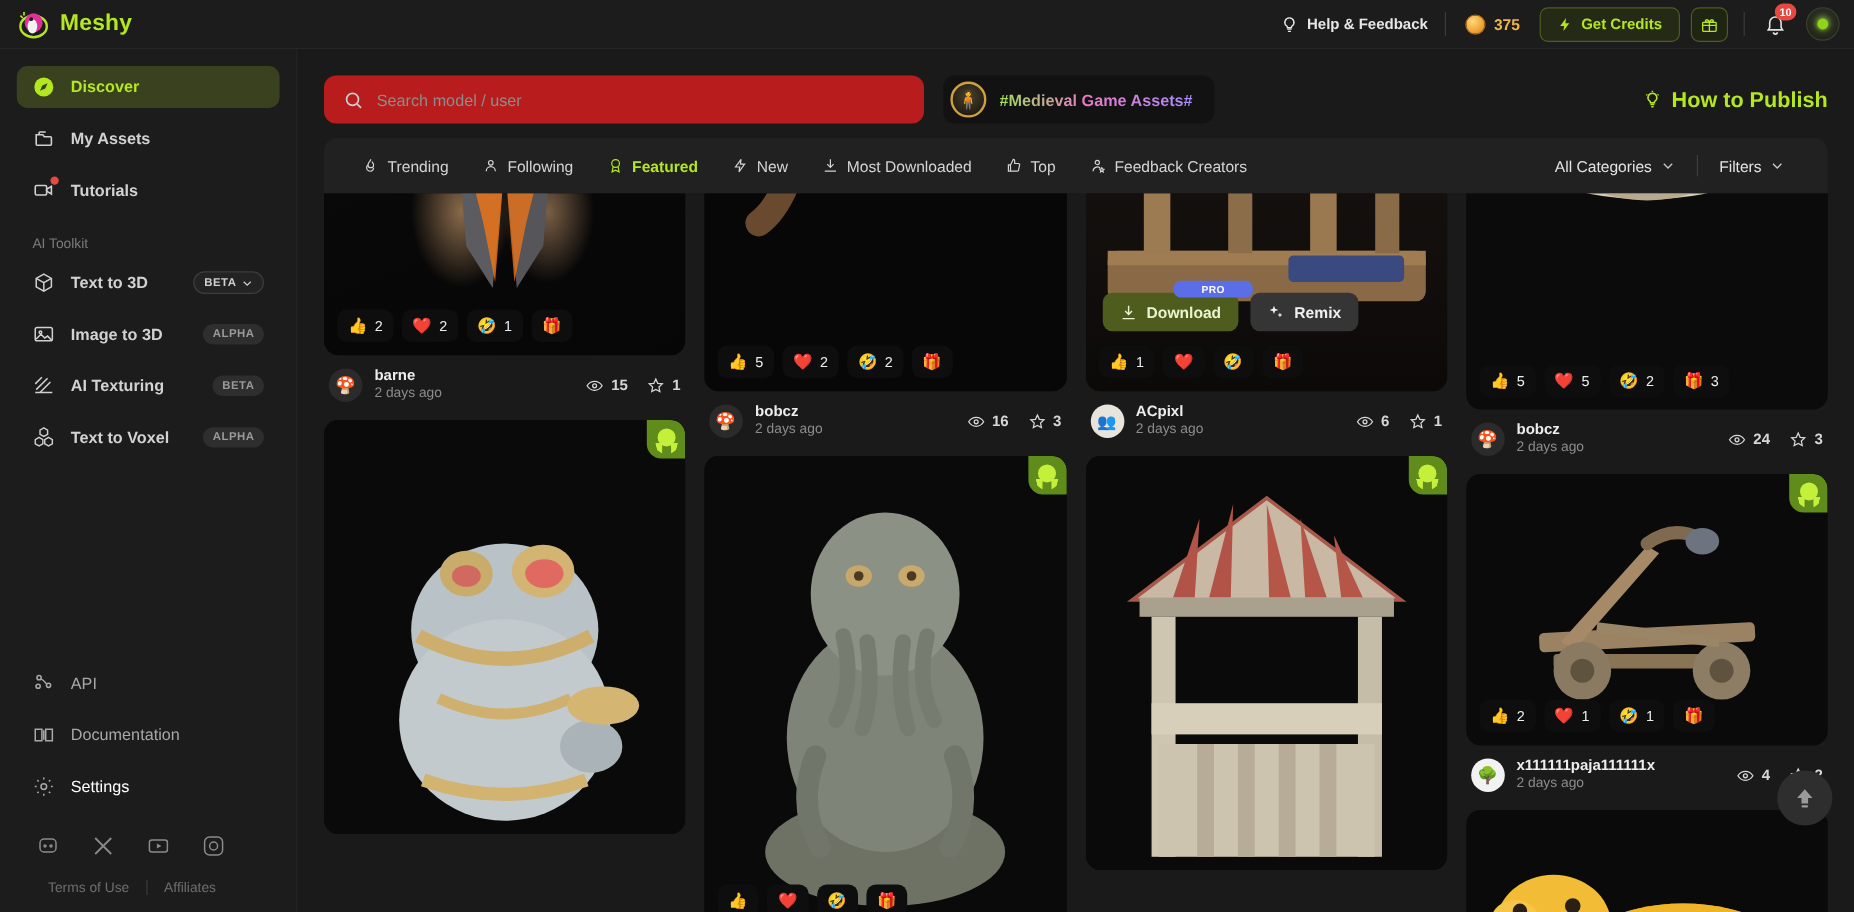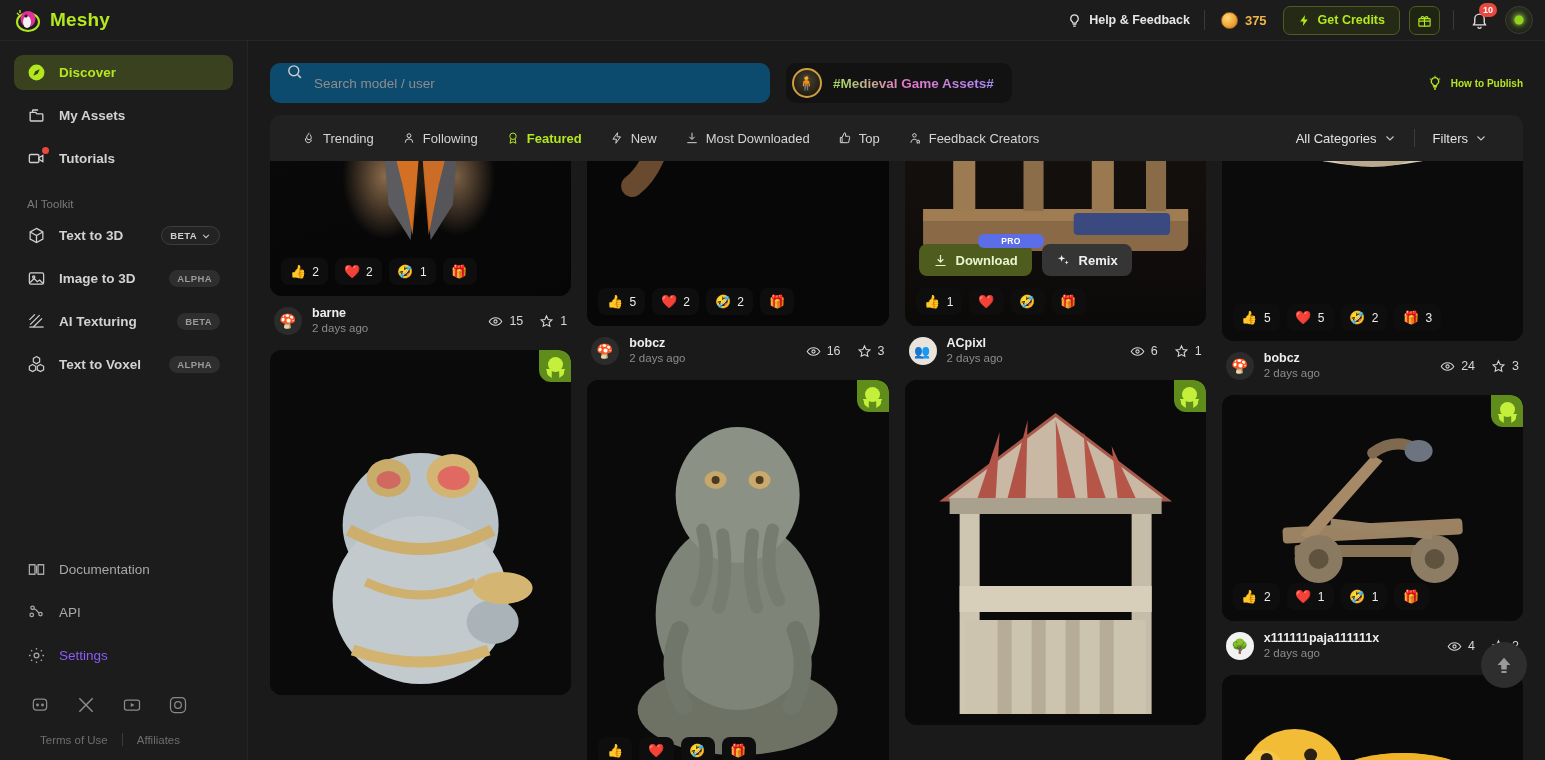--- a/index.html
+++ b/index.html
@@ -86,38 +86,38 @@
   .socials { display: flex; gap: 26px; padding: 14px 0 0 30px; }
   .soc { width: 20px; height: 20px; color: #8a8a8a; cursor: pointer; }
   .foot-links { display: flex; align-items: center; gap: 14px; padding: 18px 0 14px 40px; font-size: 11.5px; color: #6e6e6e; }
   .foot-links span { cursor: pointer; }
   .foot-div { width: 1px; height: 13px; background: #3a3a3a; }
 
   
   .main { flex: 1; min-width: 0; background: #1a1a1a; position: relative; display: flex; flex-direction: column; }
   .search-row { display: flex; align-items: center; height: 52px; padding: 0 22px; margin-top: 16px; gap: 16px; }
   .search-box {
-    width: 500px; height: 40px; background: #0c4a6e; border-radius: 10px;
-    display: flex; gap: 11px; padding: 0 16px; cursor: text;
+    width: 500px; height: 40px; background: #b91c1c; border-radius: 10px;
+    display: flex; align-items: center; gap: 11px; padding: 0 16px; cursor: text;
   }
   .search-input { background: transparent; border: none; outline: none; color: #cfcfcf; font-size: 13.5px; width: 100%; font-family: "Liberation Sans", sans-serif; }
   .search-input::placeholder { color: #8d8d8d; }
   .tag-pill {
     height: 40px; background: #121212; border-radius: 10px;
     display: flex; align-items: center; gap: 11px; padding: 0 18px 0 6px; cursor: pointer;
   }
   .tag-av {
     width: 30px; height: 30px; border-radius: 50%;
     background: radial-gradient(circle at 50% 40%, #4a4230 0%, #241f14 70%);
     border: 2px solid #d0a040; display: flex; align-items: center; justify-content: center; font-size: 15px;
   }
   .tag-text { font-size: 13.5px; font-weight: bold;
     background: linear-gradient(90deg, #9fe05a 0%, #e878c8 45%, #a78bfa 100%);
     -webkit-background-clip: text; background-clip: text; color: transparent; }
-  .how-publish { margin-left: auto; display: flex; align-items: center; gap: 8px; color: #b4e81e; font-size: 10px; font-weight: bold; cursor: pointer; }
+  .how-publish { margin-left: auto; display: flex; align-items: center; gap: 8px; color: #b4e81e; font-size: 18px; font-weight: bold; cursor: pointer; }
 
   .tabs-row { display: flex; align-items: center; height: 46px; margin: 6px 22px 0 22px;
     background: #212121; border-radius: 11px 11px 0 0; padding: 0 18px; position: relative; z-index: 5; }
   .tab { display: flex; align-items: center; gap: 7px; font-size: 13px; color: #d4d4d4; padding: 0 14px; cursor: pointer; height: 100%; }
   .tab.active { color: #b4e81e; font-weight: bold; }
   .tabs-right { margin-left: auto; display: flex; align-items: center; }
   .filt { display: flex; align-items: center; gap: 7px; font-size: 13px; color: #e2e2e2; padding: 0 18px; cursor: pointer; }
   .filt-sep { width: 1px; height: 18px; background: #3d3d3d; }
 
   
@@ -147,21 +147,21 @@
   .pro-badge { position: absolute; top: -10px; right: -12px; background: #5b6ee8; color: #fff;
                font-size: 8.5px; font-weight: bold; border-radius: 6px; padding: 2px 23px; letter-spacing: .3px; }
   .btn-rx { height: 32px; background: #353535; border-radius: 8px; padding: 0 14px; display: flex; align-items: center;
             gap: 8px; font-size: 13px; font-weight: bold; color: #f0f0f0; cursor: pointer; }
   .meta { display: flex; align-items: center; padding: 10px 4px 0 4px; }
   .m-av { width: 28px; height: 28px; border-radius: 50%; background: #2b2b2b; margin-right: 10px; flex-shrink: 0;
           display: flex; align-items: center; justify-content: center; font-size: 14px; overflow: hidden; }
   .m-name { font-size: 12.5px; font-weight: bold; color: #ededed; line-height: 15px; }
   .m-time { font-size: 11.5px; color: #8c8c8c; line-height: 15px; }
   .m-stats { margin-left: auto; display: flex; align-items: center; gap: 16px; color: #d6d6d6; font-size: 12.5px; }
-  .m-stat { display: flex; align-items: center; gap: 6px; }
+  .m-stat { display: flex; align-items: center; gap: 6px; font-weight: bold; }
 
   
   .art { width: 100%; height: 100%; position: absolute; inset: 0; }
 
   .fab {
     position: absolute; right: 18px; bottom: 72px; width: 46px; height: 46px;
     border-radius: 50%; background: #2e2e2e; display: flex; align-items: center; justify-content: center;
     color: #9a9a9a; cursor: pointer; z-index: 20;
   }
   svg { display: block; }
@@ -321,44 +321,44 @@
         <span class="nav-badge">
             <span>ALPHA</span>
           </span>
       </div>
 
       <div class="spacer"></div>
 
       <div class="nav-item">
         <span class="nav-ico">
           <svg width="19" height="19" viewBox="0 0 24 24" fill="none" stroke="#a8a8a8" stroke-width="1.6">
-            <path d="M3 6h7v12H3zM14 6h7v12h-7zM12 7v10"></path>
-          </svg>
-        </span>
-        <span style="color:#a8a8a8;font-weight:normal">Documentation</span>
-      </div>
-      <div class="nav-item">
-        <span class="nav-ico">
-          <svg width="19" height="19" viewBox="0 0 24 24" fill="none" stroke="#a8a8a8" stroke-width="1.6">
             <circle cx="7" cy="6" r="2.2"></circle>
               <circle cx="17" cy="14" r="2.2"></circle>
               <path d="M9 7.5c4 1 4 4 6 5"></path>
               <circle cx="6" cy="15" r="2.2"></circle>
           </svg>
         </span>
         <span style="color:#a8a8a8;font-weight:normal">API</span>
+      </div>
+      <div class="nav-item">
+        <span class="nav-ico">
+          <svg width="19" height="19" viewBox="0 0 24 24" fill="none" stroke="#a8a8a8" stroke-width="1.6">
+            <path d="M3 6h7v12H3zM14 6h7v12h-7zM12 7v10"></path>
+          </svg>
+        </span>
+        <span style="color:#a8a8a8;font-weight:normal">Documentation</span>
       </div>
       <div class="nav-item">
         <span class="nav-ico">
           <svg width="19" height="19" viewBox="0 0 24 24" fill="none" stroke="#a8a8a8" stroke-width="1.6">
             <circle cx="12" cy="12" r="3"></circle>
             <path d="M12 2.5v2M12 19.5v2M2.5 12h2M19.5 12h2M5.2 5.2l1.4 1.4M17.4 17.4l1.4 1.4M18.8 5.2l-1.4 1.4M6.6 17.4l-1.4 1.4"></path>
           </svg>
         </span>
-        <span style="color:#8b5cf6;font-weight:normal">Settings</span>
+        <span style="color:#ffffff;font-weight:normal">Settings</span>
       </div>
 
       <div class="socials">
         <span class="soc">
           <svg width="20" height="20" viewBox="0 0 24 24" fill="none" stroke="#8a8a8a" stroke-width="1.5">
             <path d="M4 9a4 4 0 0 1 4-4h8a4 4 0 0 1 4 4v5a4 4 0 0 1-4 4H8a4 4 0 0 1-4-4V9z"></path>
             <circle cx="9" cy="12" r="1" fill="#8a8a8a"></circle>
               <circle cx="15" cy="12" r="1" fill="#8a8a8a"></circle>
           </svg>
         </span>

